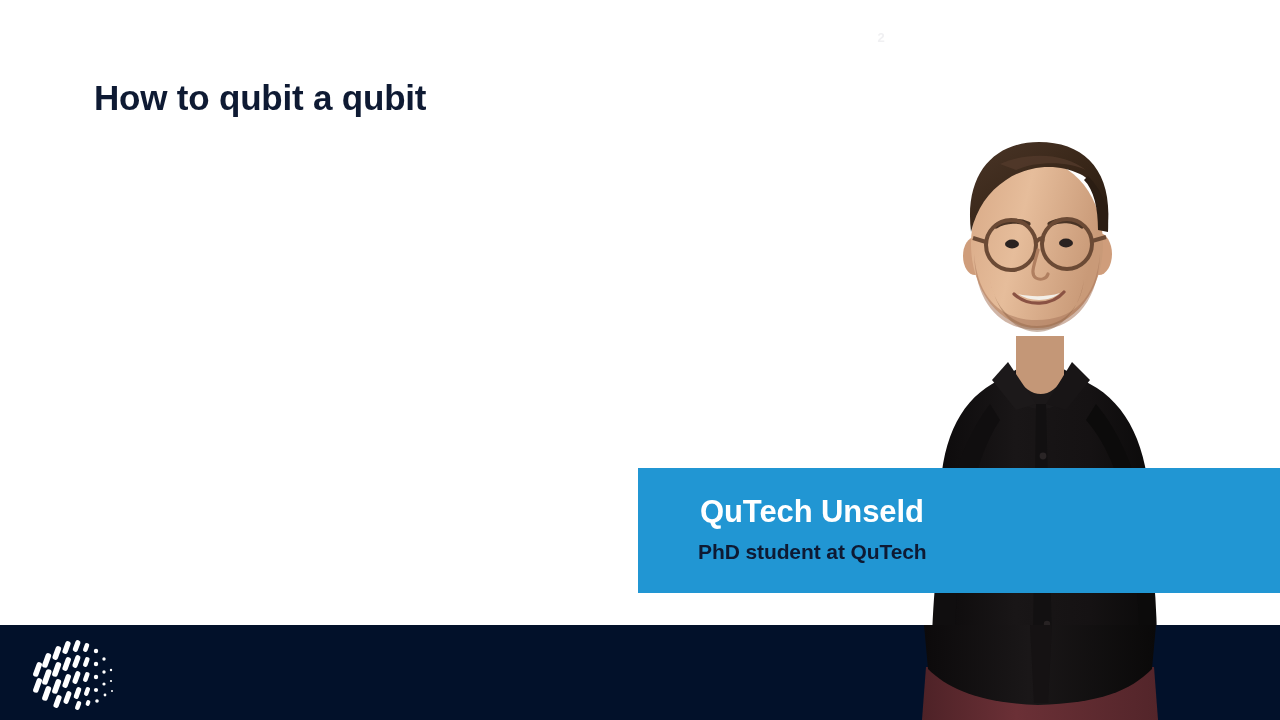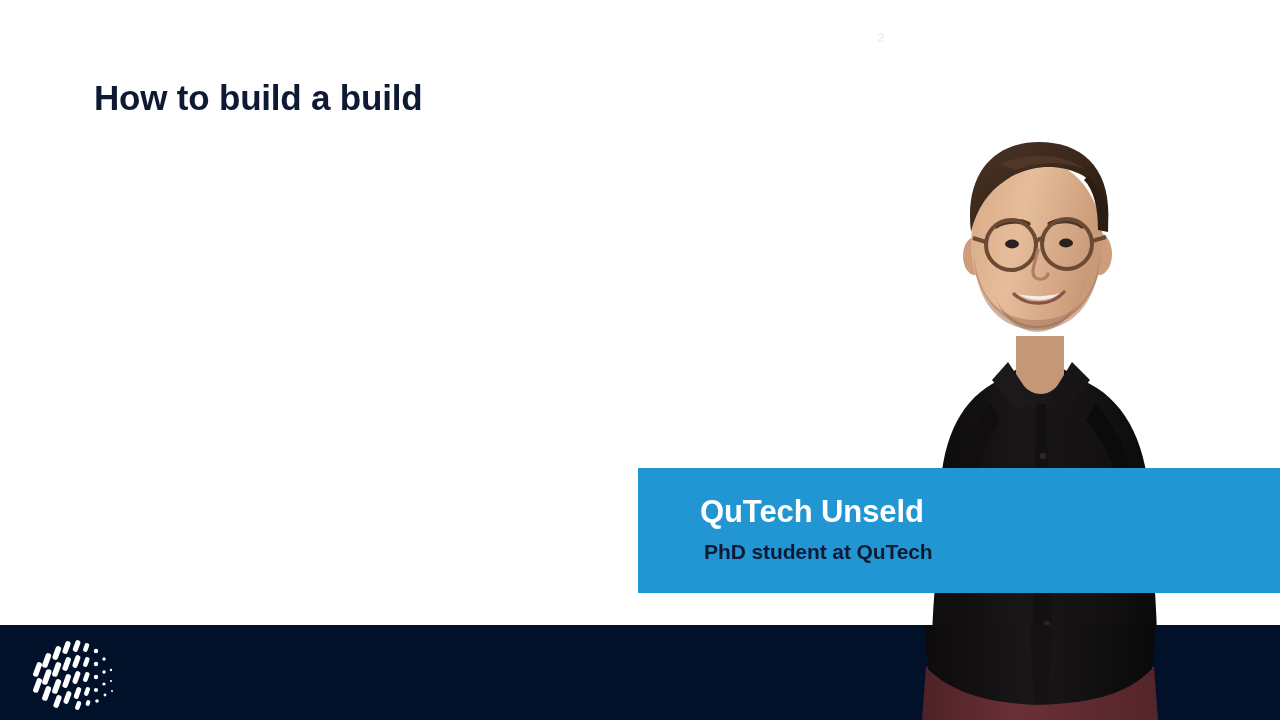--- a/index.html
+++ b/index.html
@@ -74,21 +74,21 @@
     left: 62px;
     top: 26px;
     font-size: 31px;
     font-weight: 700;
     color: #ffffff;
     letter-spacing: -0.1px;
     white-space: nowrap;
   }
   .name-banner .person-role {
     position: absolute;
-    left: 66px;
+    left: 60px;
     top: 72px;
     font-size: 21px;
     font-weight: 700;
     color: #0e1a33;
     letter-spacing: -0.1px;
     white-space: nowrap;
   }
 
   
   .bottom-bar {
@@ -119,21 +119,21 @@
     height: 95px;
     overflow: hidden;
   }
   .presenter-overlay svg { display: block; }
 </style>
 </head>
 <body>
 
 <div class="slide">
 
-  <div class="slide-title">How to build a build</div>
+  <div class="slide-title">How to qubit a qubit</div>
 
   <div class="watermark">2</div>
 
   <div class="presenter">
     <svg width="400" height="616" viewBox="0 0 400 616" xmlns="http://www.w3.org/2000/svg">
       <defs>
         <linearGradient id="shirtGrad" x1="0" y1="0" x2="1" y2="0">
           <stop offset="0%" stop-color="#0d0b0c"></stop>
           <stop offset="35%" stop-color="#191617"></stop>
           <stop offset="70%" stop-color="#151213"></stop>

